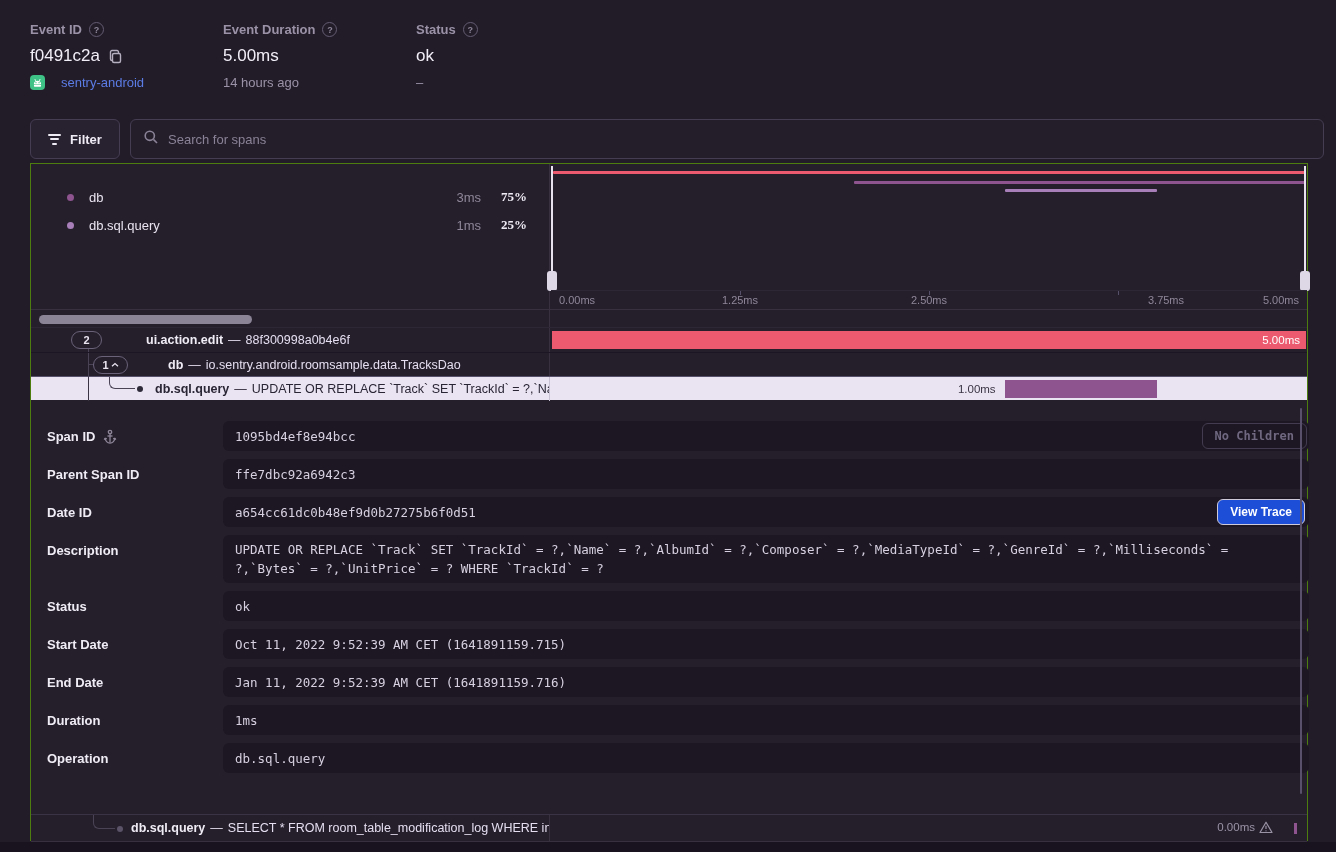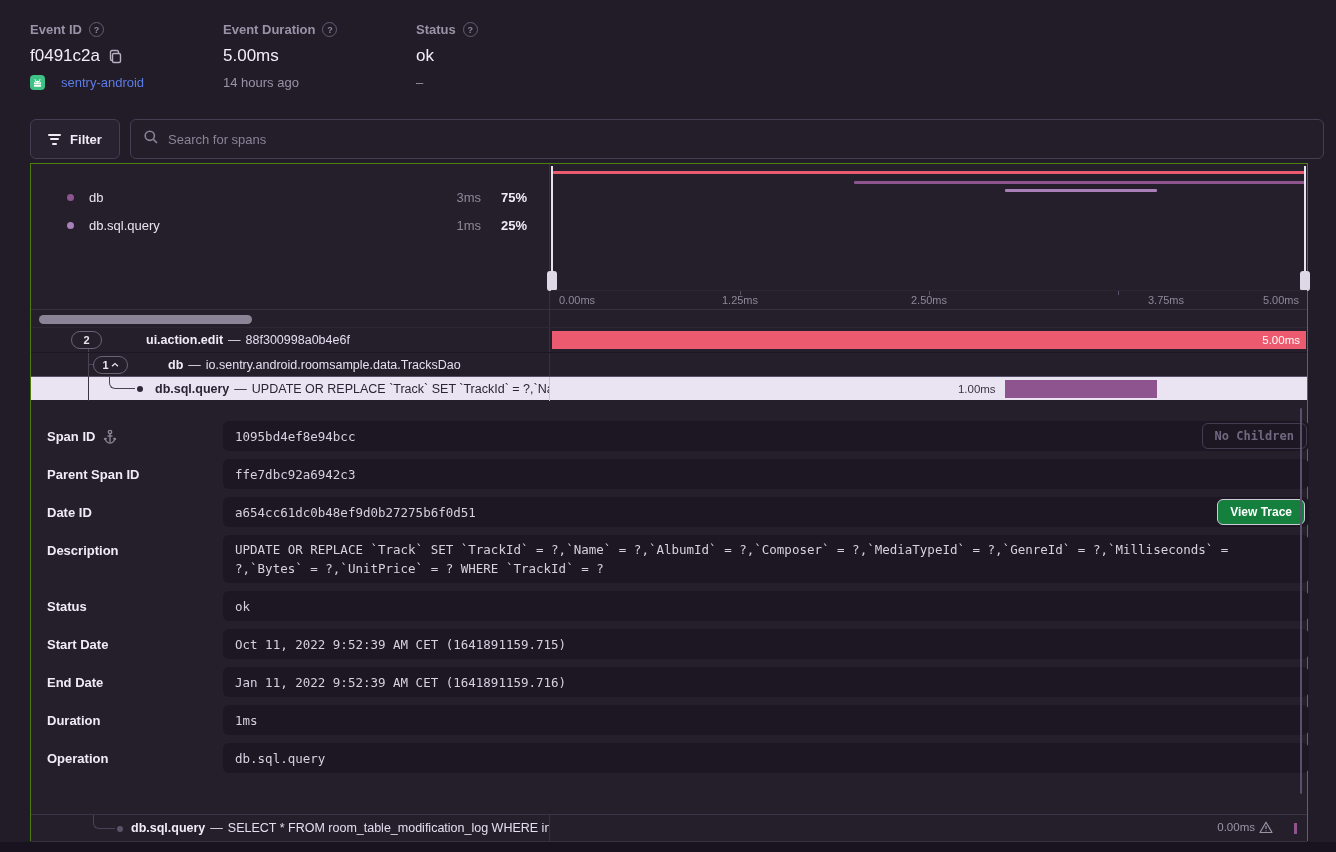--- a/index.html
+++ b/index.html
@@ -34,21 +34,21 @@
   .col-right { position:absolute; left:520px; top:0; right:0; height:100%; }
 
   .sec-top { position:absolute; left:0; top:0; width:100%; height:146px; border-bottom:1px solid #38303f; }
   .legend-row { position:absolute; left:0; width:100%; height:20px; display:flex; align-items:center; }
   .legend-row.r0 { top:23px; } .legend-row.r1 { top:51px; }
   .dot { width:7px; height:7px; border-radius:50%; margin-left:36px; }
   .dot.d0 { background:var(--color-span-purple,#8d548f); }
   .dot.d1 { background:var(--color-span-purple-light,#a87fb8); }
   .legend-op { margin-left:15px; font-size:13px; color:#e9e4f0; }
   .legend-ms { position:absolute; right:68px; font-size:13px; color:#8f8799; }
-  .legend-pct { position:absolute; right:22px; font-size:13px; font-weight:700; color:#f0ecf5; }
+  .legend-pct { position:absolute; right:22px; font-size:13px; font-weight:700; color:#f0ecf5;font-family:Liberation Serif, serif; }
 
   .minimap { position:absolute; left:0; top:0; width:100%; height:127px; }
   .mm-line { position:absolute; height:3px; border-radius:1px; }
   .mm-red { top:7px; left:2px; right:2px; background:var(--color-accent-red,#eb5a6e); }
   .mm-p1 { top:17px; left:40.1%; right:2px; background:var(--color-span-purple,#8d548f); }
   .mm-p2 { top:25px; left:60%; width:20.1%; background:var(--color-span-purple-light,#a87fb8); }
   .mm-handle { position:absolute; top:2px; width:2px; height:107px; background:#e7e2ee; }
   .mm-handle.left { left:0; } .mm-handle.right { right:1px; }
   .mm-grab { position:absolute; top:105px; left:-4px; width:10px; height:20px; border-radius:3px; background:#ddd7e6; }
   .axis { position:absolute; left:0; bottom:0; width:100%; height:19px; border-top:1px solid #2c2635; }
@@ -94,21 +94,21 @@
   .warn-icon { display:flex; }
   .zero-tick { position:absolute; right:10px; top:8px; width:3px; height:11px; background:var(--color-span-purple,#8d548f); }
 
   
   .details { position:absolute; left:0; top:236px; width:100%; height:402px; }
   .d-row { position:absolute; left:0; width:100%; }
   .d-label { position:absolute; left:16px; top:0; height:30px; display:flex; align-items:center; gap:8px; font-size:13px; font-weight:700; color:#f0ecf5; }
   .d-value { position:absolute; left:192px; width:1086px; min-height:30px; background:#1d1723; border-radius:6px; color:#d6d0e0; font-family:"DejaVu Sans Mono", monospace; font-size:12.5px; display:flex; align-items:center; padding:5px 12px; }
   .d-value.multiline { display:block; line-height:19px; padding-top:5px; }
   .no-children { position:absolute; right:2px; top:2px; height:26px; padding:0 12px; display:flex; align-items:center; border:1px solid #433c50; border-radius:6px; color:#6f6880; font-size:12px; font-weight:700; }
-  .view-trace { position:absolute; right:4px; top:2px; height:26px; padding:0 12px; display:flex; align-items:center; background:#15803d; border:1px solid #cfcad8; border-radius:6px; color:#ffffff; font-size:12px; font-weight:700; cursor:pointer; }
+  .view-trace { position:absolute; right:4px; top:2px; height:26px; padding:0 12px; display:flex; align-items:center; background:#1d4ed8; border:1px solid #cfcad8; border-radius:6px; color:#ffffff; font-size:12px; font-weight:700; cursor:pointer; }
   .vscroll { position:absolute; right:5px; top:8px; width:2px; height:386px; background:#59516b; border-radius:2px; }
 </style>
 </head>
 <body>
 
 <div class="app">
 
   <div class="hdr">
     <div class="hdr-col c0">
       <div class="hdr-label">

